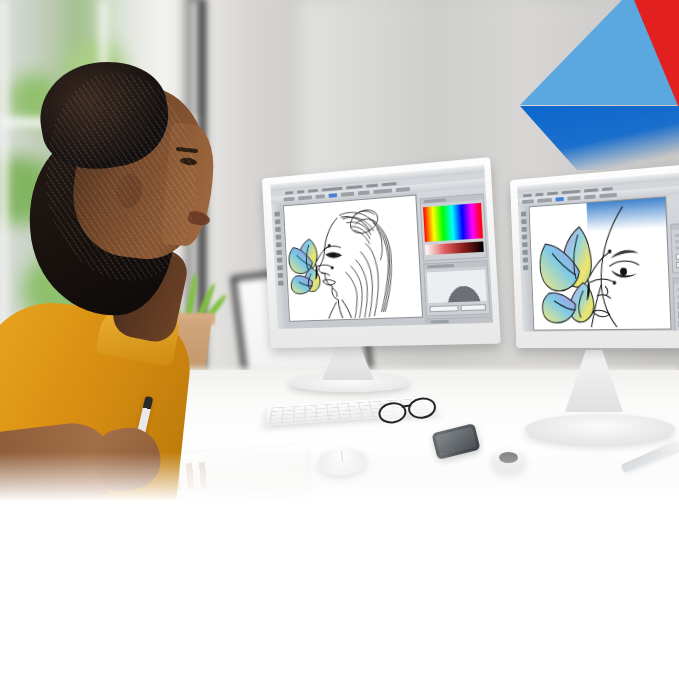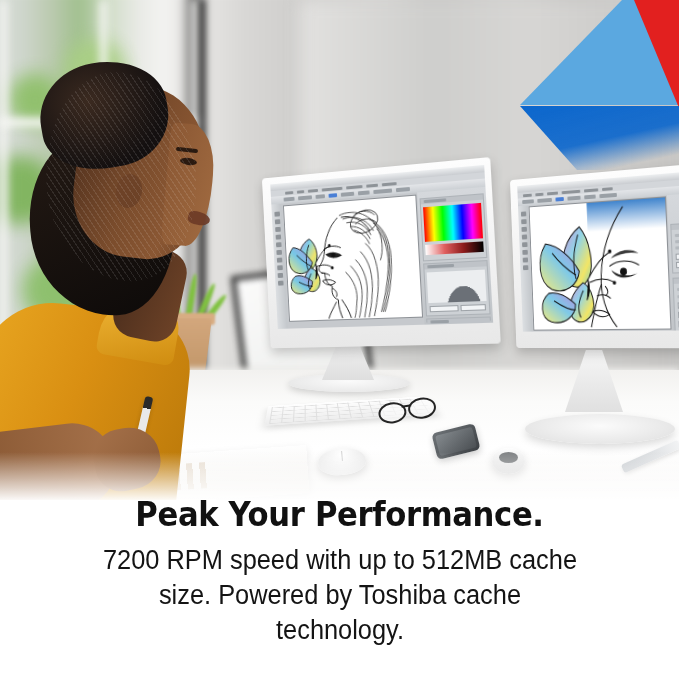--- a/index.html
+++ b/index.html
@@ -548,18 +548,14 @@
           <stop offset="62%" stop-color="#0B66CC" stop-opacity=".92"></stop>
           <stop offset="100%" stop-color="#0B66CC" stop-opacity="0"></stop>
         </linearGradient>
       </defs>
       <polygon points="41,105 143,0 200,0 200,105" fill="#5BA8E0"></polygon>
       <polygon points="155,0 200,0 200,108" fill="#E2201F"></polygon>
       <polygon points="41,106 200,106 200,170 98,170" fill="url(#blueFade)"></polygon>
     </svg>
   </div>
 
-  <div class="copy">
-    <h1 class="headline">Peak Your Performance.</h1>
-    <p class="sub">7200 RPM speed with up to 512MB cache size. Powered by Toshiba cache technology.</p>
-  </div>
 
 </div>
 
 </body></html>

